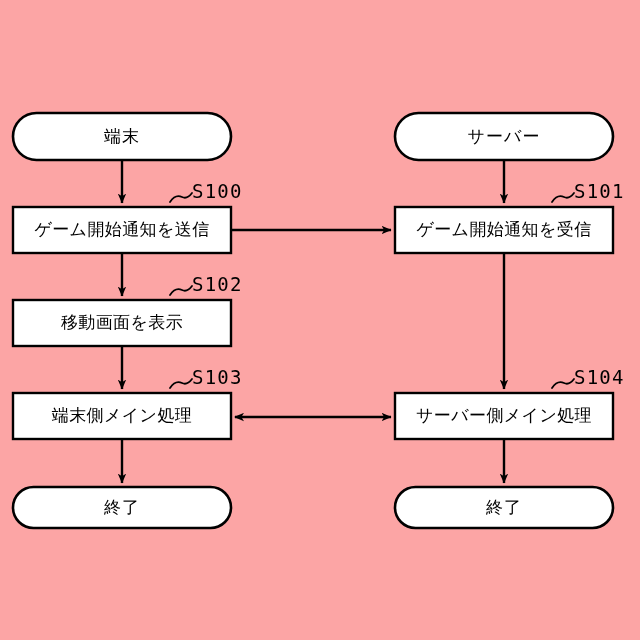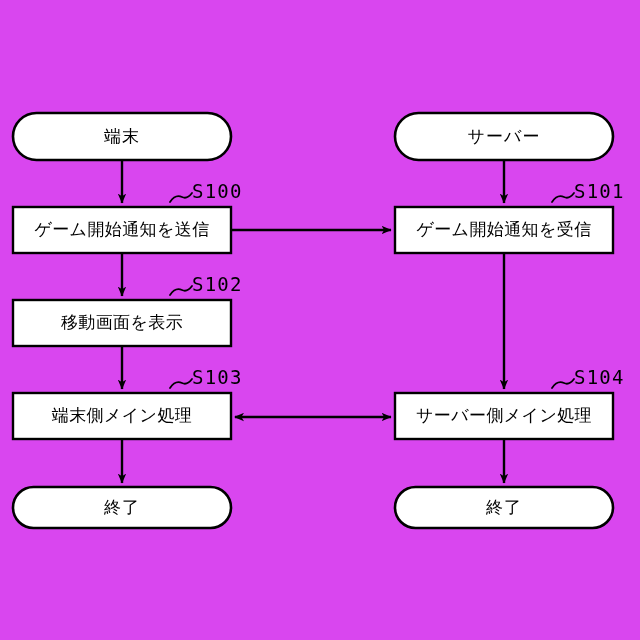--- a/index.html
+++ b/index.html
@@ -8,21 +8,21 @@
     padding: 0;
     background: #ffffff;
   }
   body {
     font-family: "Liberation Sans", "DejaVu Sans", sans-serif;
   }
   #diagram-root {
     position: relative;
     width: 640px;
     height: 640px;
-    background: #d946ef;
+    background: #fca5a5;
     overflow: hidden;
   }
   #flow-svg {
     position: absolute;
     left: 0;
     top: 0;
     width: 640px;
     height: 640px;
     display: block;
   }

